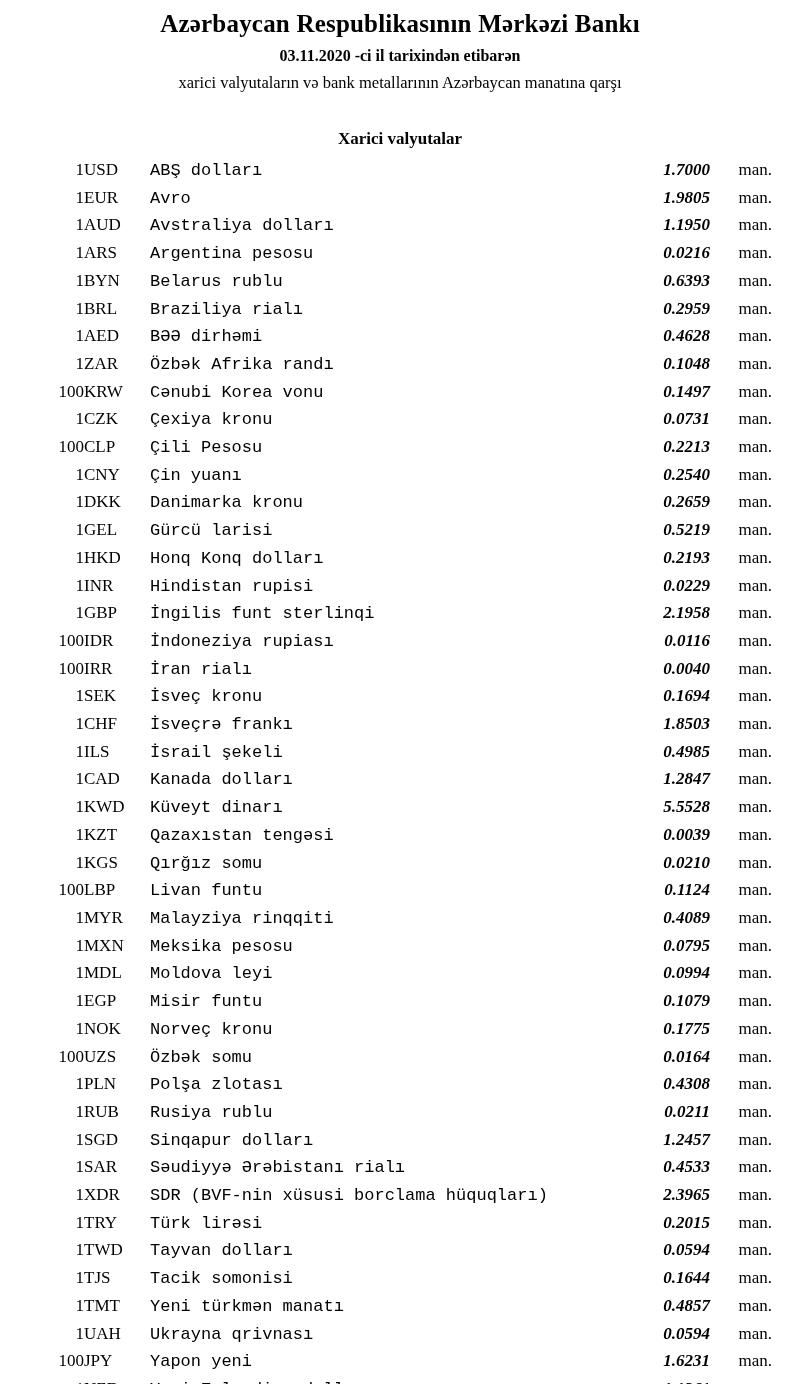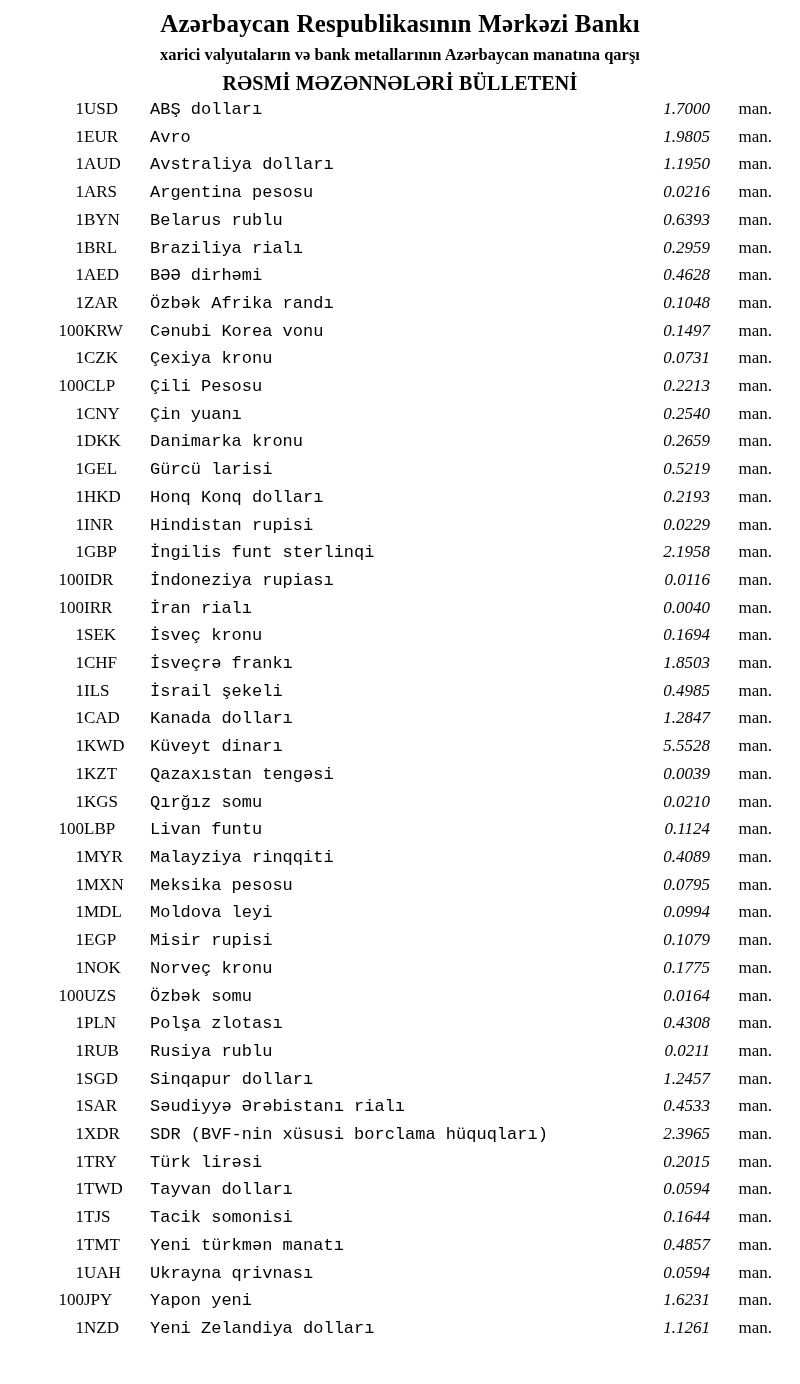--- a/index.html
+++ b/index.html
@@ -29,21 +29,21 @@
     line-height: 32px;
     letter-spacing: 0.2px;
   }
   .date-line {
     font-weight: bold;
     font-size: 16px;
     line-height: 24px;
     margin-top: 4px;
   }
   .subtitle-line {
-    font-weight: bold;
+    font-weight: normal;
     font-size: 16.5px;
     line-height: 24px;
     margin-top: 3px;
   }
   .bulletin-line {
     font-weight: bold;
     font-size: 20px;
     line-height: 26px;
     margin-top: 3px;
     letter-spacing: 0.2px;
@@ -78,41 +78,42 @@
     font-family: "Liberation Serif", serif;
   }
   td.name {
     padding-left: 24px;
     font-family: Liberation Mono, monospace;
   }
   td.rate {
     width: 96px;
     text-align: right;
     font-style: italic;
-    font-weight: normal;
+    font-weight: bold;
     font-family: "Liberation Serif", serif;
   }
   td.unit {
     width: 62px;
     text-align: right;
     padding-left: 14px;
     font-family: Liberation Serif, serif;
   }
 </style>
 </head>
 <body>
 
 <div class="page">
 
   <div class="header">
     <div class="bank-name">Azərbaycan Respublikasının Mərkəzi Bankı</div>
+    <div class="date-line">03.11.2020 -ci il tarixindən etibarən</div>
     <div class="subtitle-line">xarici valyutaların və bank metallarının Azərbaycan manatına qarşı</div>
-    <div class="bulletin-line">RƏSMİ MƏZƏNNƏLƏRİ BÜLLETENİ</div>
   </div>
 
+  <div class="section-title">Xarici valyutalar</div>
 
   <table class="rates">
     <tbody>
         <tr>
           <td class="qty">1</td>
           <td class="code">USD</td>
           <td class="name">ABŞ dolları</td>
           <td class="rate">1.7000</td>
           <td class="unit">man.</td>
         </tr>
@@ -315,21 +316,21 @@
         <tr>
           <td class="qty">1</td>
           <td class="code">MDL</td>
           <td class="name">Moldova leyi</td>
           <td class="rate">0.0994</td>
           <td class="unit">man.</td>
         </tr>
         <tr>
           <td class="qty">1</td>
           <td class="code">EGP</td>
-          <td class="name">Misir rupisi</td>
+          <td class="name">Misir funtu</td>
           <td class="rate">0.1079</td>
           <td class="unit">man.</td>
         </tr>
         <tr>
           <td class="qty">1</td>
           <td class="code">NOK</td>
           <td class="name">Norveç kronu</td>
           <td class="rate">0.1775</td>
           <td class="unit">man.</td>
         </tr>

